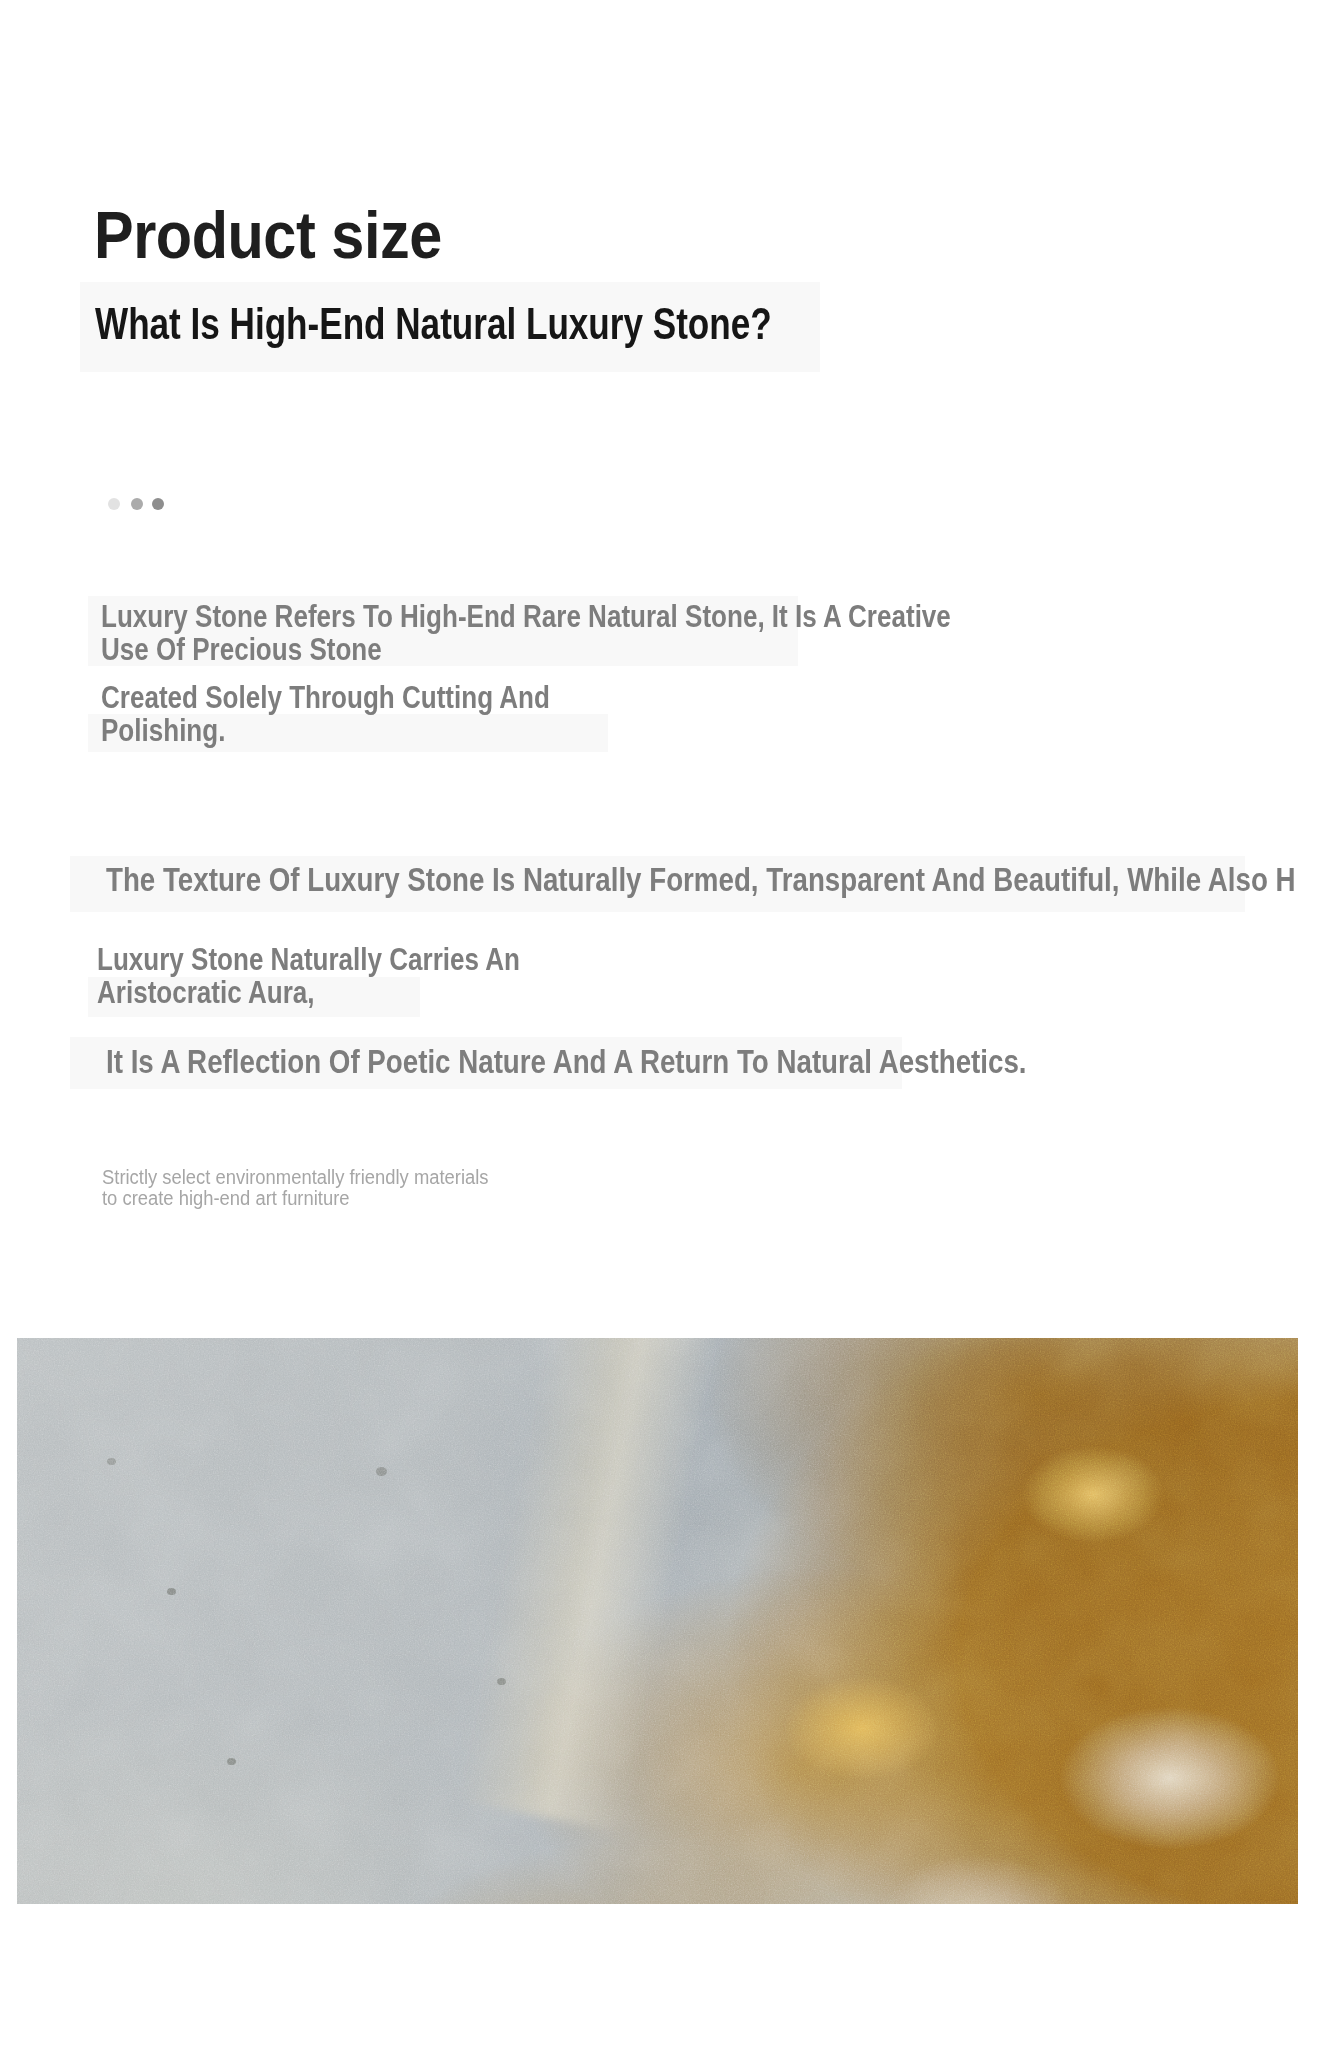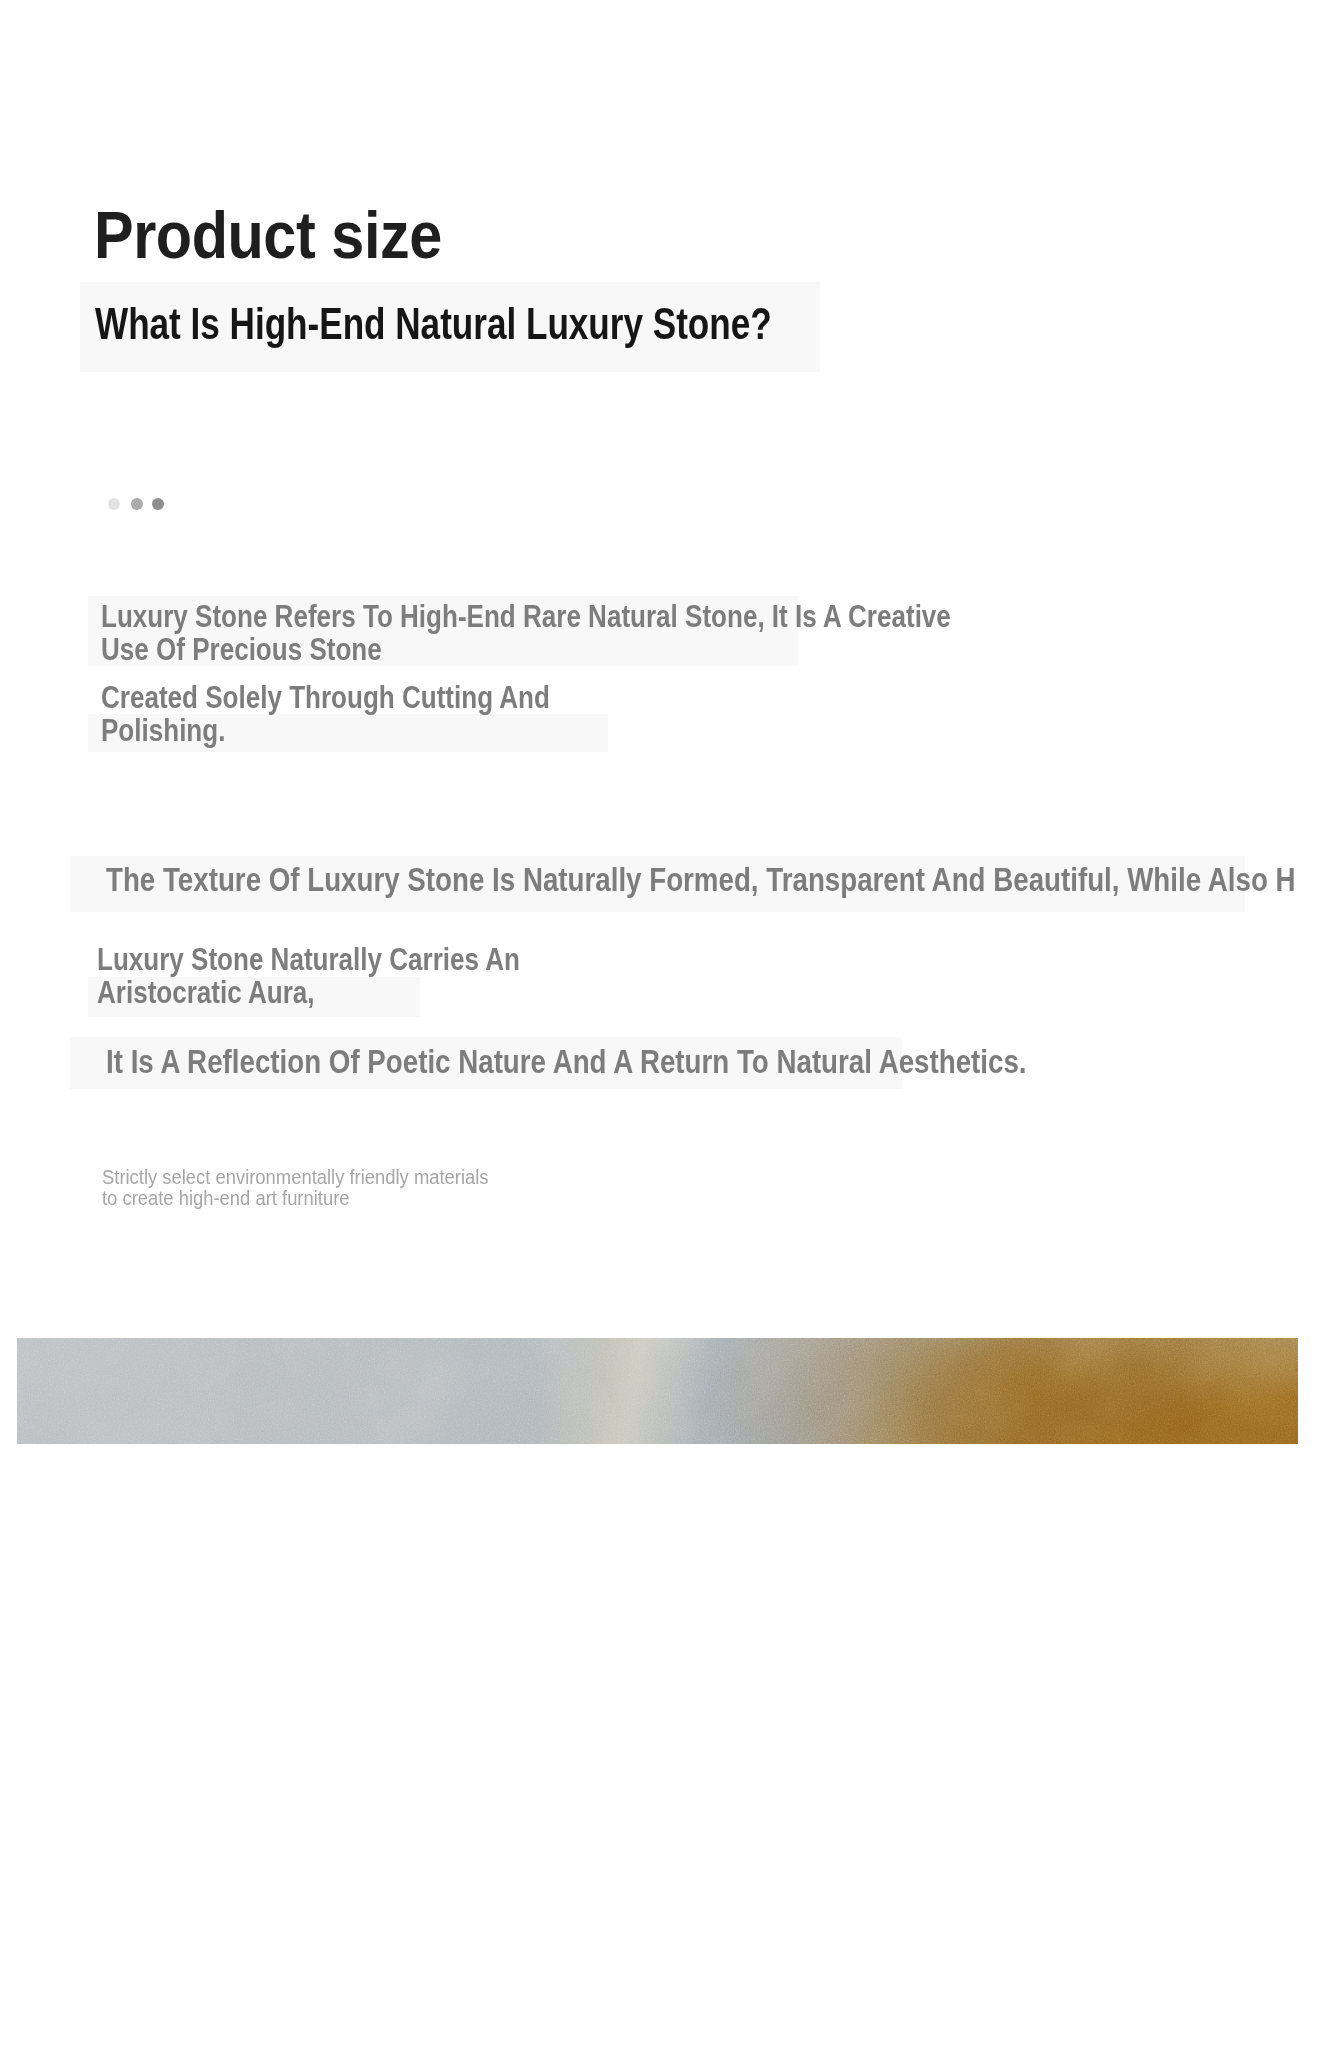--- a/index.html
+++ b/index.html
@@ -1,18 +1,18 @@
 <!DOCTYPE html>
 <html><head>
 <meta charset="utf-8">
 <style>
   * { margin:0; padding:0; box-sizing:border-box; }
   html,body { width:1322px; height:2048px; background:#ffffff; overflow:hidden;
               font-family:"Liberation Sans", sans-serif; }
-  #page { position:relative; width:1322px; height:1444px; background:#ffffff; overflow:hidden; }
+  #page { position:relative; width:1322px; height:1904px; background:#ffffff; overflow:hidden; }
 
   .abs { position:absolute; }
   .nowrap { white-space:nowrap; }
   .cond  { transform:scaleX(0.84); transform-origin:left top; }
 
   .hl-box { position:absolute; background:#f8f8f8; }
 
   .title { left:94px; top:202px; font-size:66px; line-height:66px; font-weight:700;
            color:#1f1f1f; letter-spacing:-0.5px; transform:scaleX(0.90);
            transform-origin:left top; }

